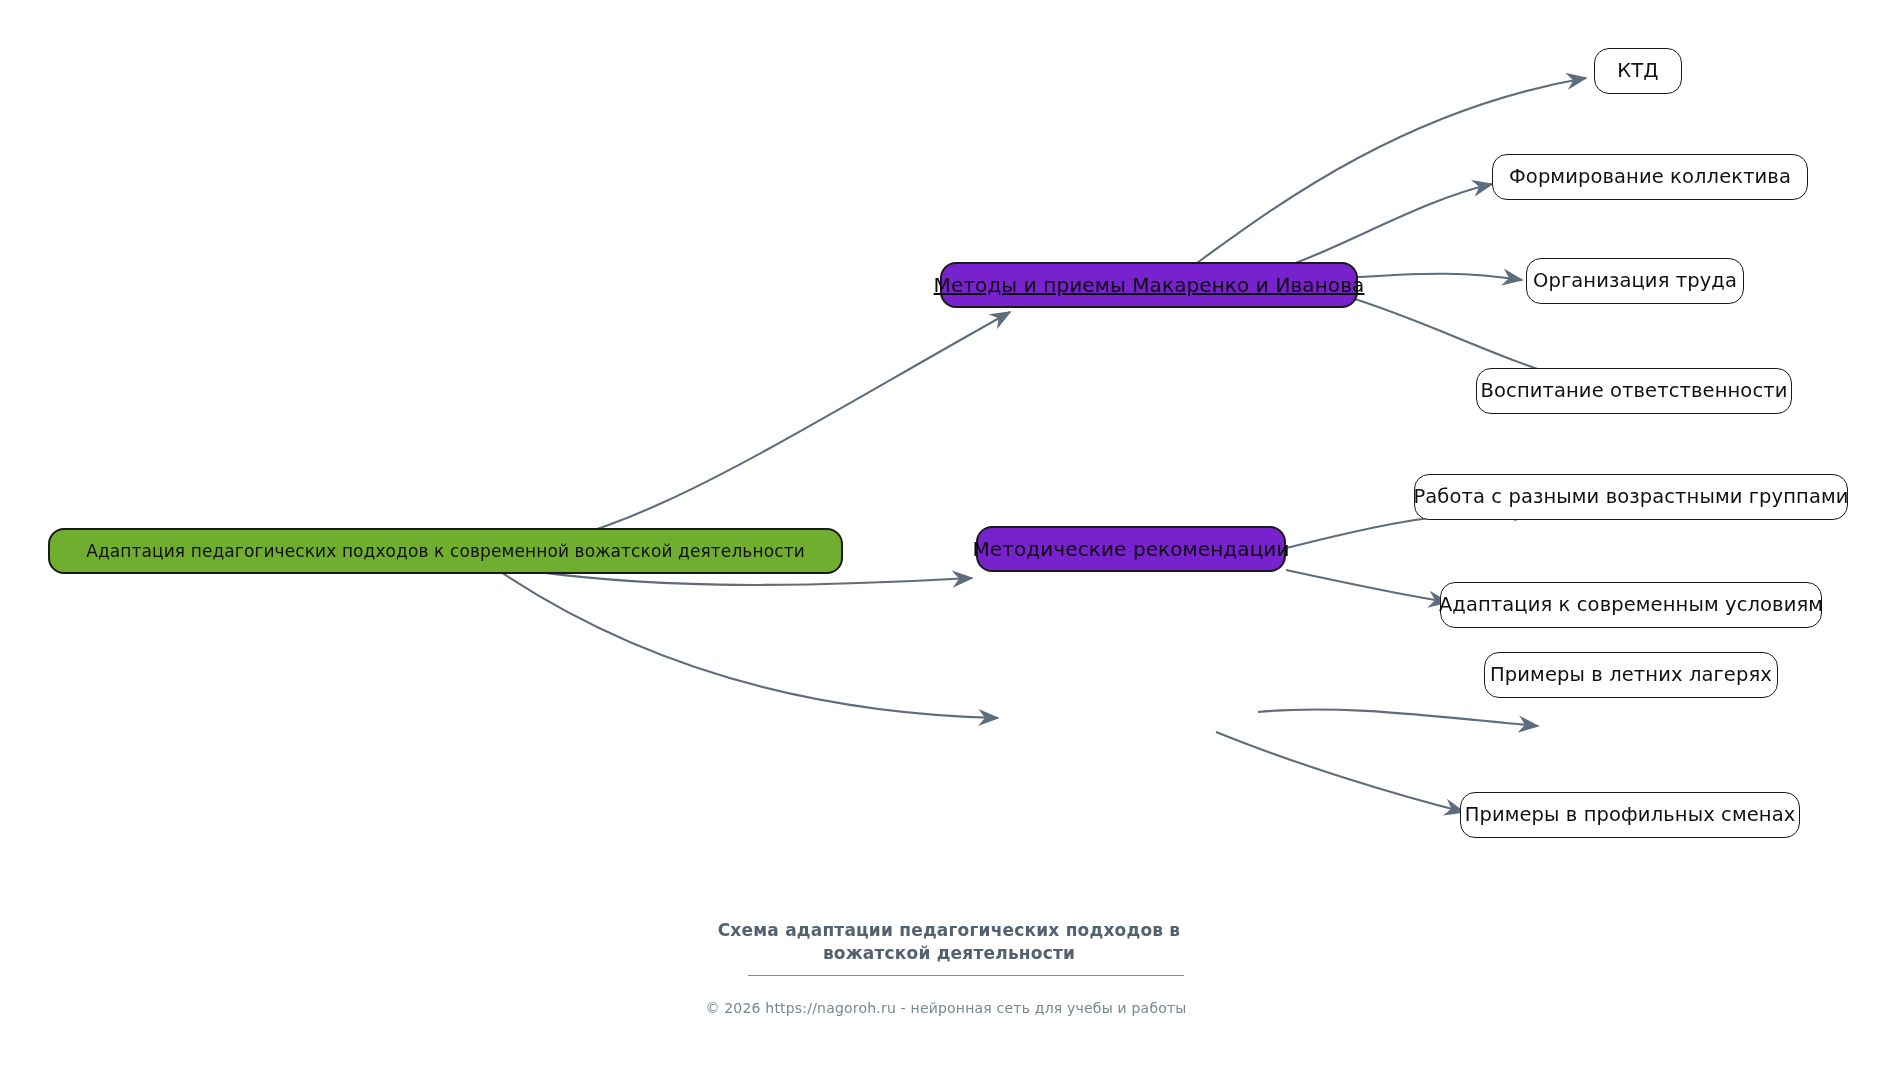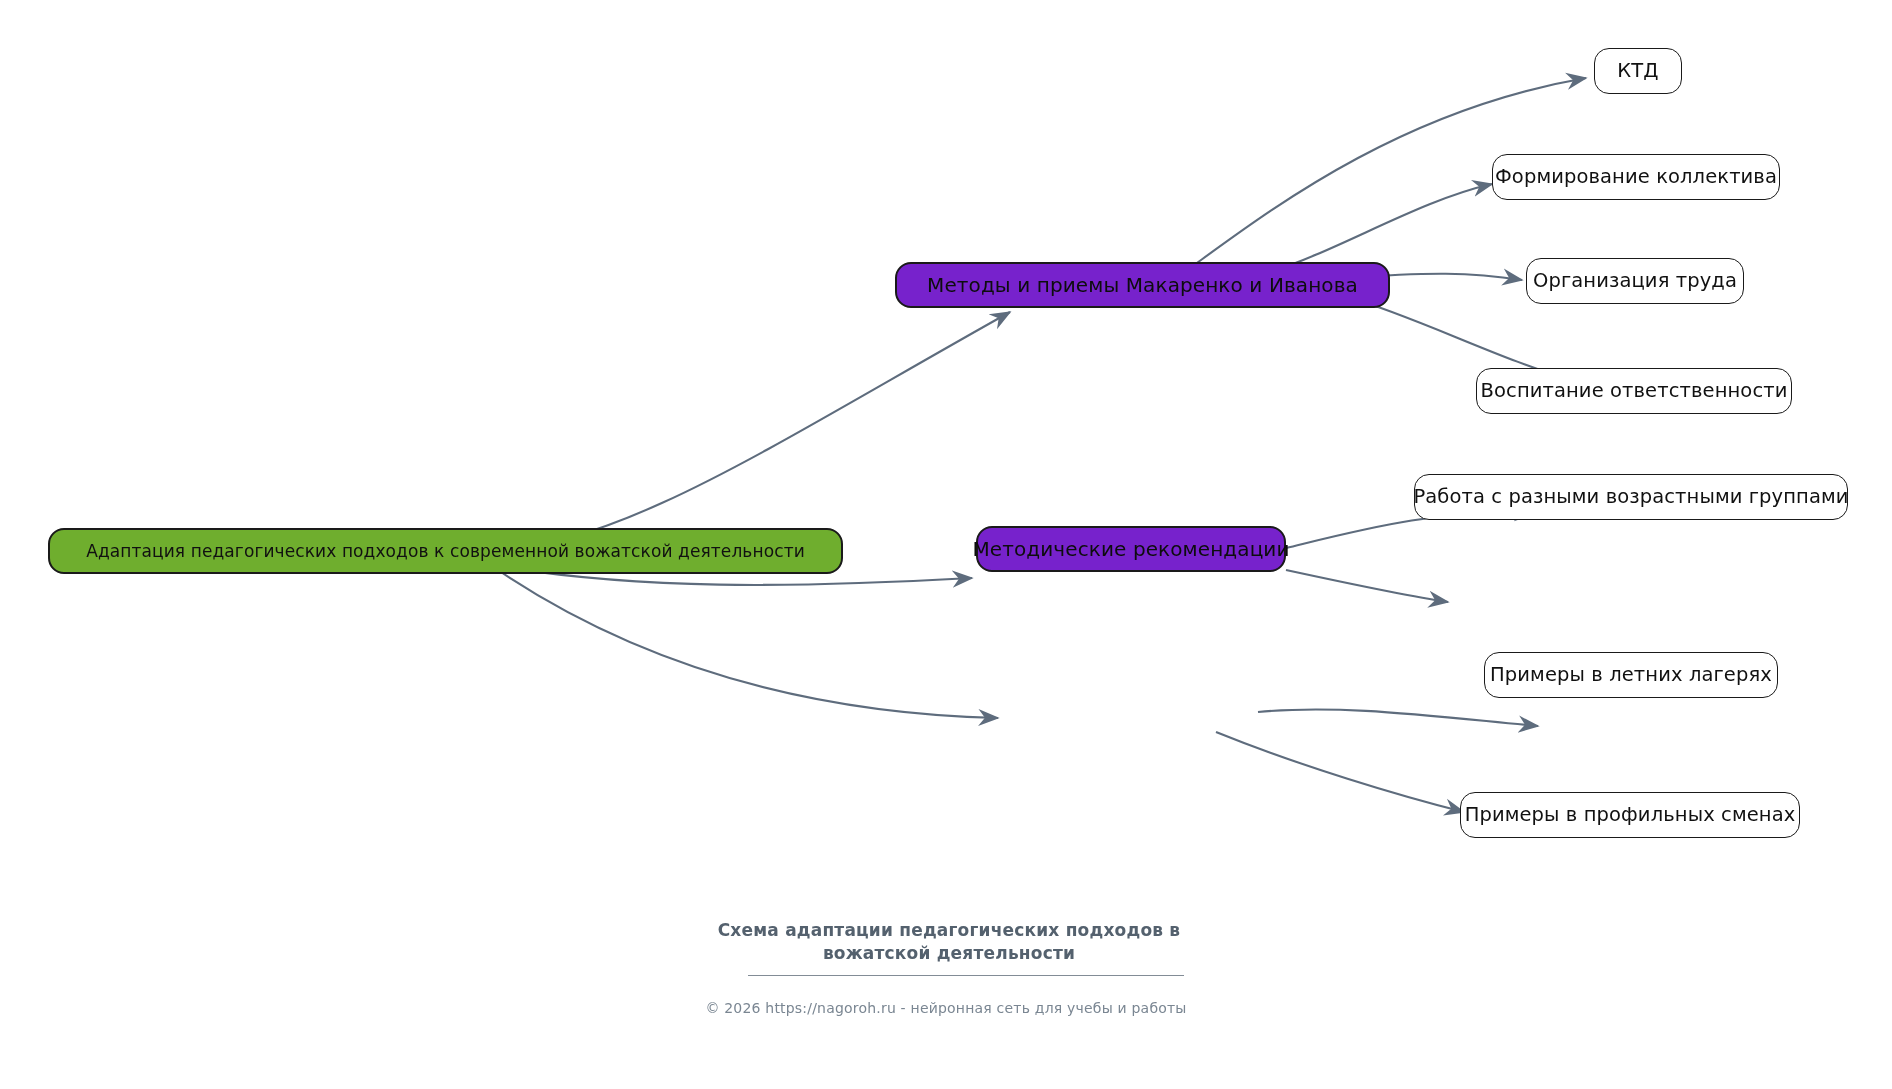--- a/index.html
+++ b/index.html
@@ -111,34 +111,35 @@
 
     <path d="M 1286 548 C 1360 530 1440 508 1534 514" fill="none" stroke="#5e6c7d" stroke-width="2.1" marker-end="url(#arrow)"></path>
     <path d="M 1286 570 C 1360 586 1420 598 1448 602" fill="none" stroke="#5e6c7d" stroke-width="2.1" marker-end="url(#arrow)"></path>
 
     <path d="M 1258 712 C 1340 704 1430 716 1538 726" fill="none" stroke="#5e6c7d" stroke-width="2.1" marker-end="url(#arrow)"></path>
     <path d="M 1216 732 C 1300 766 1400 796 1464 812" fill="none" stroke="#5e6c7d" stroke-width="2.1" marker-end="url(#arrow)"></path>
   </svg>
 
   <div class="node root" style="left:48px; top:528px; width:795px; height:46px;">Адаптация педагогических подходов к современной вожатской деятельности</div>
 
-  <div class="node branch" style="left:895px; top:262px; width:495px; height:46px;">Методы и приемы Макаренко и Иванова</div>
+  <div class="node branch" style="left:940px; top:262px; width:418px; height:46px;text-decoration:underline;">Методы и приемы Макаренко и Иванова</div>
 
   <div class="node leaf" style="left:1594px; top:48px; width:88px; height:46px;">КТД</div>
 
-  <div class="node leaf" style="left:1492px; top:154px; width:288px; height:46px;text-align:right;">Формирование коллектива</div>
+  <div class="node leaf" style="left:1492px; top:154px; width:316px; height:46px;text-align:right;">Формирование коллектива</div>
 
   <div class="node leaf" style="left:1526px; top:258px; width:218px; height:46px;">Организация труда</div>
 
   <div class="node leaf" style="left:1476px; top:368px; width:316px; height:46px;">Воспитание ответственности</div>
 
   <div class="node branch" style="left:976px; top:526px; width:310px; height:46px;">Методические рекомендации</div>
 
   <div class="node leaf" style="left:1414px; top:474px; width:434px; height:46px;">Работа с разными возрастными группами</div>
 
+  <div class="node leaf" style="left:1440px; top:582px; width:382px; height:46px;">Адаптация к современным условиям</div>
 
 
   <div class="node leaf" style="left:1484px; top:652px; width:294px; height:46px;">Примеры в летних лагерях</div>
 
   <div class="node leaf" style="left:1460px; top:792px; width:340px; height:46px;">Примеры в профильных сменах</div>
 
   <div class="caption" style="top:919px;">
     <div>Схема адаптации педагогических подходов в</div>
     <div>вожатской деятельности</div>
   </div>

